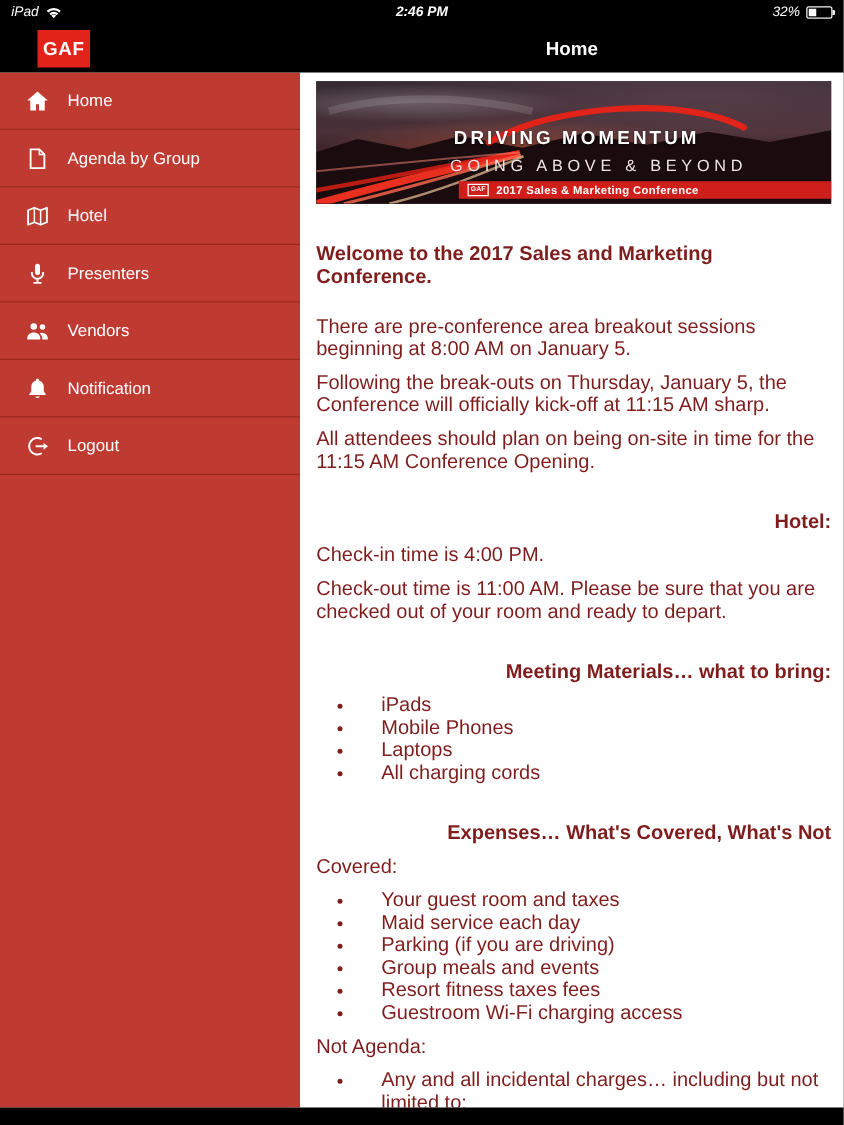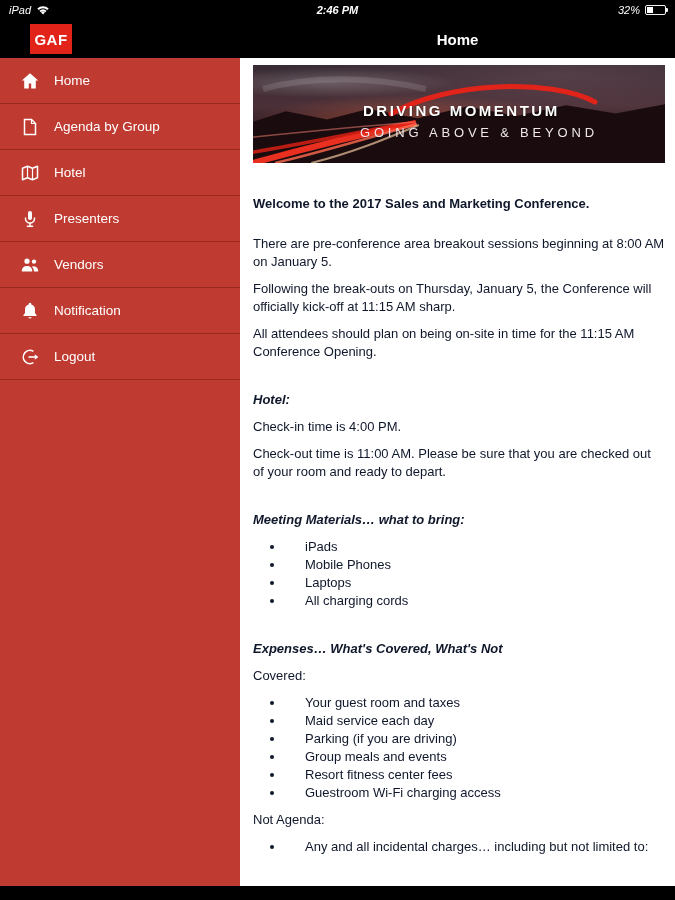--- a/index.html
+++ b/index.html
@@ -51,24 +51,24 @@
     letter-spacing:2.5px; white-space:nowrap; text-shadow:0 1px 2px rgba(0,0,0,.6); }
   .banner-subtitle { position:absolute; left:107px; top:60px; color:#eee6e8; font-size:13px;
     letter-spacing:3.8px; white-space:nowrap; }
   .banner-ribbon { position:absolute; left:114px; right:0; bottom:4px; height:14px; background:#d01f1a;
     display:flex; align-items:center; gap:6px; padding-left:7px; }
   .ribbon-logo { display:inline-flex; align-items:center; justify-content:center; width:17px; height:10px;
     border:1px solid #fff; background:#d01f1a; color:#fff; font-size:5.5px; font-weight:800; }
   .ribbon-text { color:#fff; font-weight:bold; font-size:9px; letter-spacing:.3px; white-space:nowrap; }
 
   
-  .content-text { color:#0f172a; font-size:13px; line-height:18px; }
+  .content-text { color:#7f1d1d; font-size:16px; line-height:18px; }
   .content-text p.para { margin:0 0 9px; }
   .content-text p.welcome { font-weight:bold; margin:0 0 22px; }
-  .content-text p.heading { font-weight:bold; font-style:italic; margin:30px 0 9px; }
+  .content-text p.heading { font-weight:bold; margin:30px 0 9px;text-align:right; }
   .content-text ul.bullets { margin:0 0 9px; padding-left:32px; list-style:disc; }
   .content-text ul.bullets li { line-height:18px;padding-left:20px; }
 
   
   .bottom-bar { position:absolute; left:0; right:0; bottom:0; height:14px; background:#000; z-index:30; }
 </style>
 </head>
 <body>
 
 <div class="screen">
@@ -178,20 +178,24 @@
         <path d="M22 98 C 72 86, 118 72, 163 59" stroke="#ff6a50" stroke-width="2.5" fill="none" opacity="0.8"></path>
         <path d="M58 98 C 98 88, 132 74, 165 60" stroke="#ffd2a8" stroke-width="2" fill="none" opacity="0.65"></path>
         <path d="M0 72 C 60 66, 112 61, 162 57" stroke="#ff8877" stroke-width="1.5" fill="none" opacity="0.5"></path>
         <path d="M10 24 C 60 10, 120 12, 172 24" stroke="#ffffff" stroke-width="6" fill="none" opacity="0.12"></path>
       </svg>
       <svg class="swoosh" viewBox="0 0 220 44">
         <path d="M8 38 C 62 6, 168 2, 212 26" fill="none" stroke="#e2231a" stroke-width="5" stroke-linecap="round"></path>
       </svg>
       <div class="banner-title">DRIVING MOMENTUM</div>
       <div class="banner-subtitle">GOING ABOVE &amp; BEYOND</div>
+      <div class="banner-ribbon">
+        <span class="ribbon-logo">GAF</span>
+        <span class="ribbon-text">2017 Sales &amp; Marketing Conference</span>
+      </div>
     </div>
 
     <div class="content-text">
         <p class="welcome">Welcome to the 2017 Sales and Marketing Conference.</p>
         <p class="para">There are pre-conference area breakout sessions beginning at 8:00 AM on January 5.</p>
         <p class="para">Following the break-outs on Thursday, January 5, the Conference will officially kick-off at 11:15 AM sharp.</p>
         <p class="para">All attendees should plan on being on-site in time for the 11:15 AM Conference Opening.</p>
         <p class="heading">Hotel:</p>
         <p class="para">Check-in time is 4:00 PM.</p>
         <p class="para">Check-out time is 11:00 AM. Please be sure that you are checked out of your room and ready to depart.</p>
@@ -202,21 +206,21 @@
           <li>Laptops</li>
           <li>All charging cords</li>
         </ul>
         <p class="heading">Expenses… What's Covered, What's Not</p>
         <p class="para">Covered:</p>
         <ul class="bullets">
           <li>Your guest room and taxes</li>
           <li>Maid service each day</li>
           <li>Parking (if you are driving)</li>
           <li>Group meals and events</li>
-          <li>Resort fitness center fees</li>
+          <li>Resort fitness taxes fees</li>
           <li>Guestroom Wi-Fi charging access</li>
         </ul>
         <p class="para">Not Agenda:</p>
         <ul class="bullets">
           <li>Any and all incidental charges… including but not limited to:</li>
         </ul>
       </div>
 
   </main>
 

